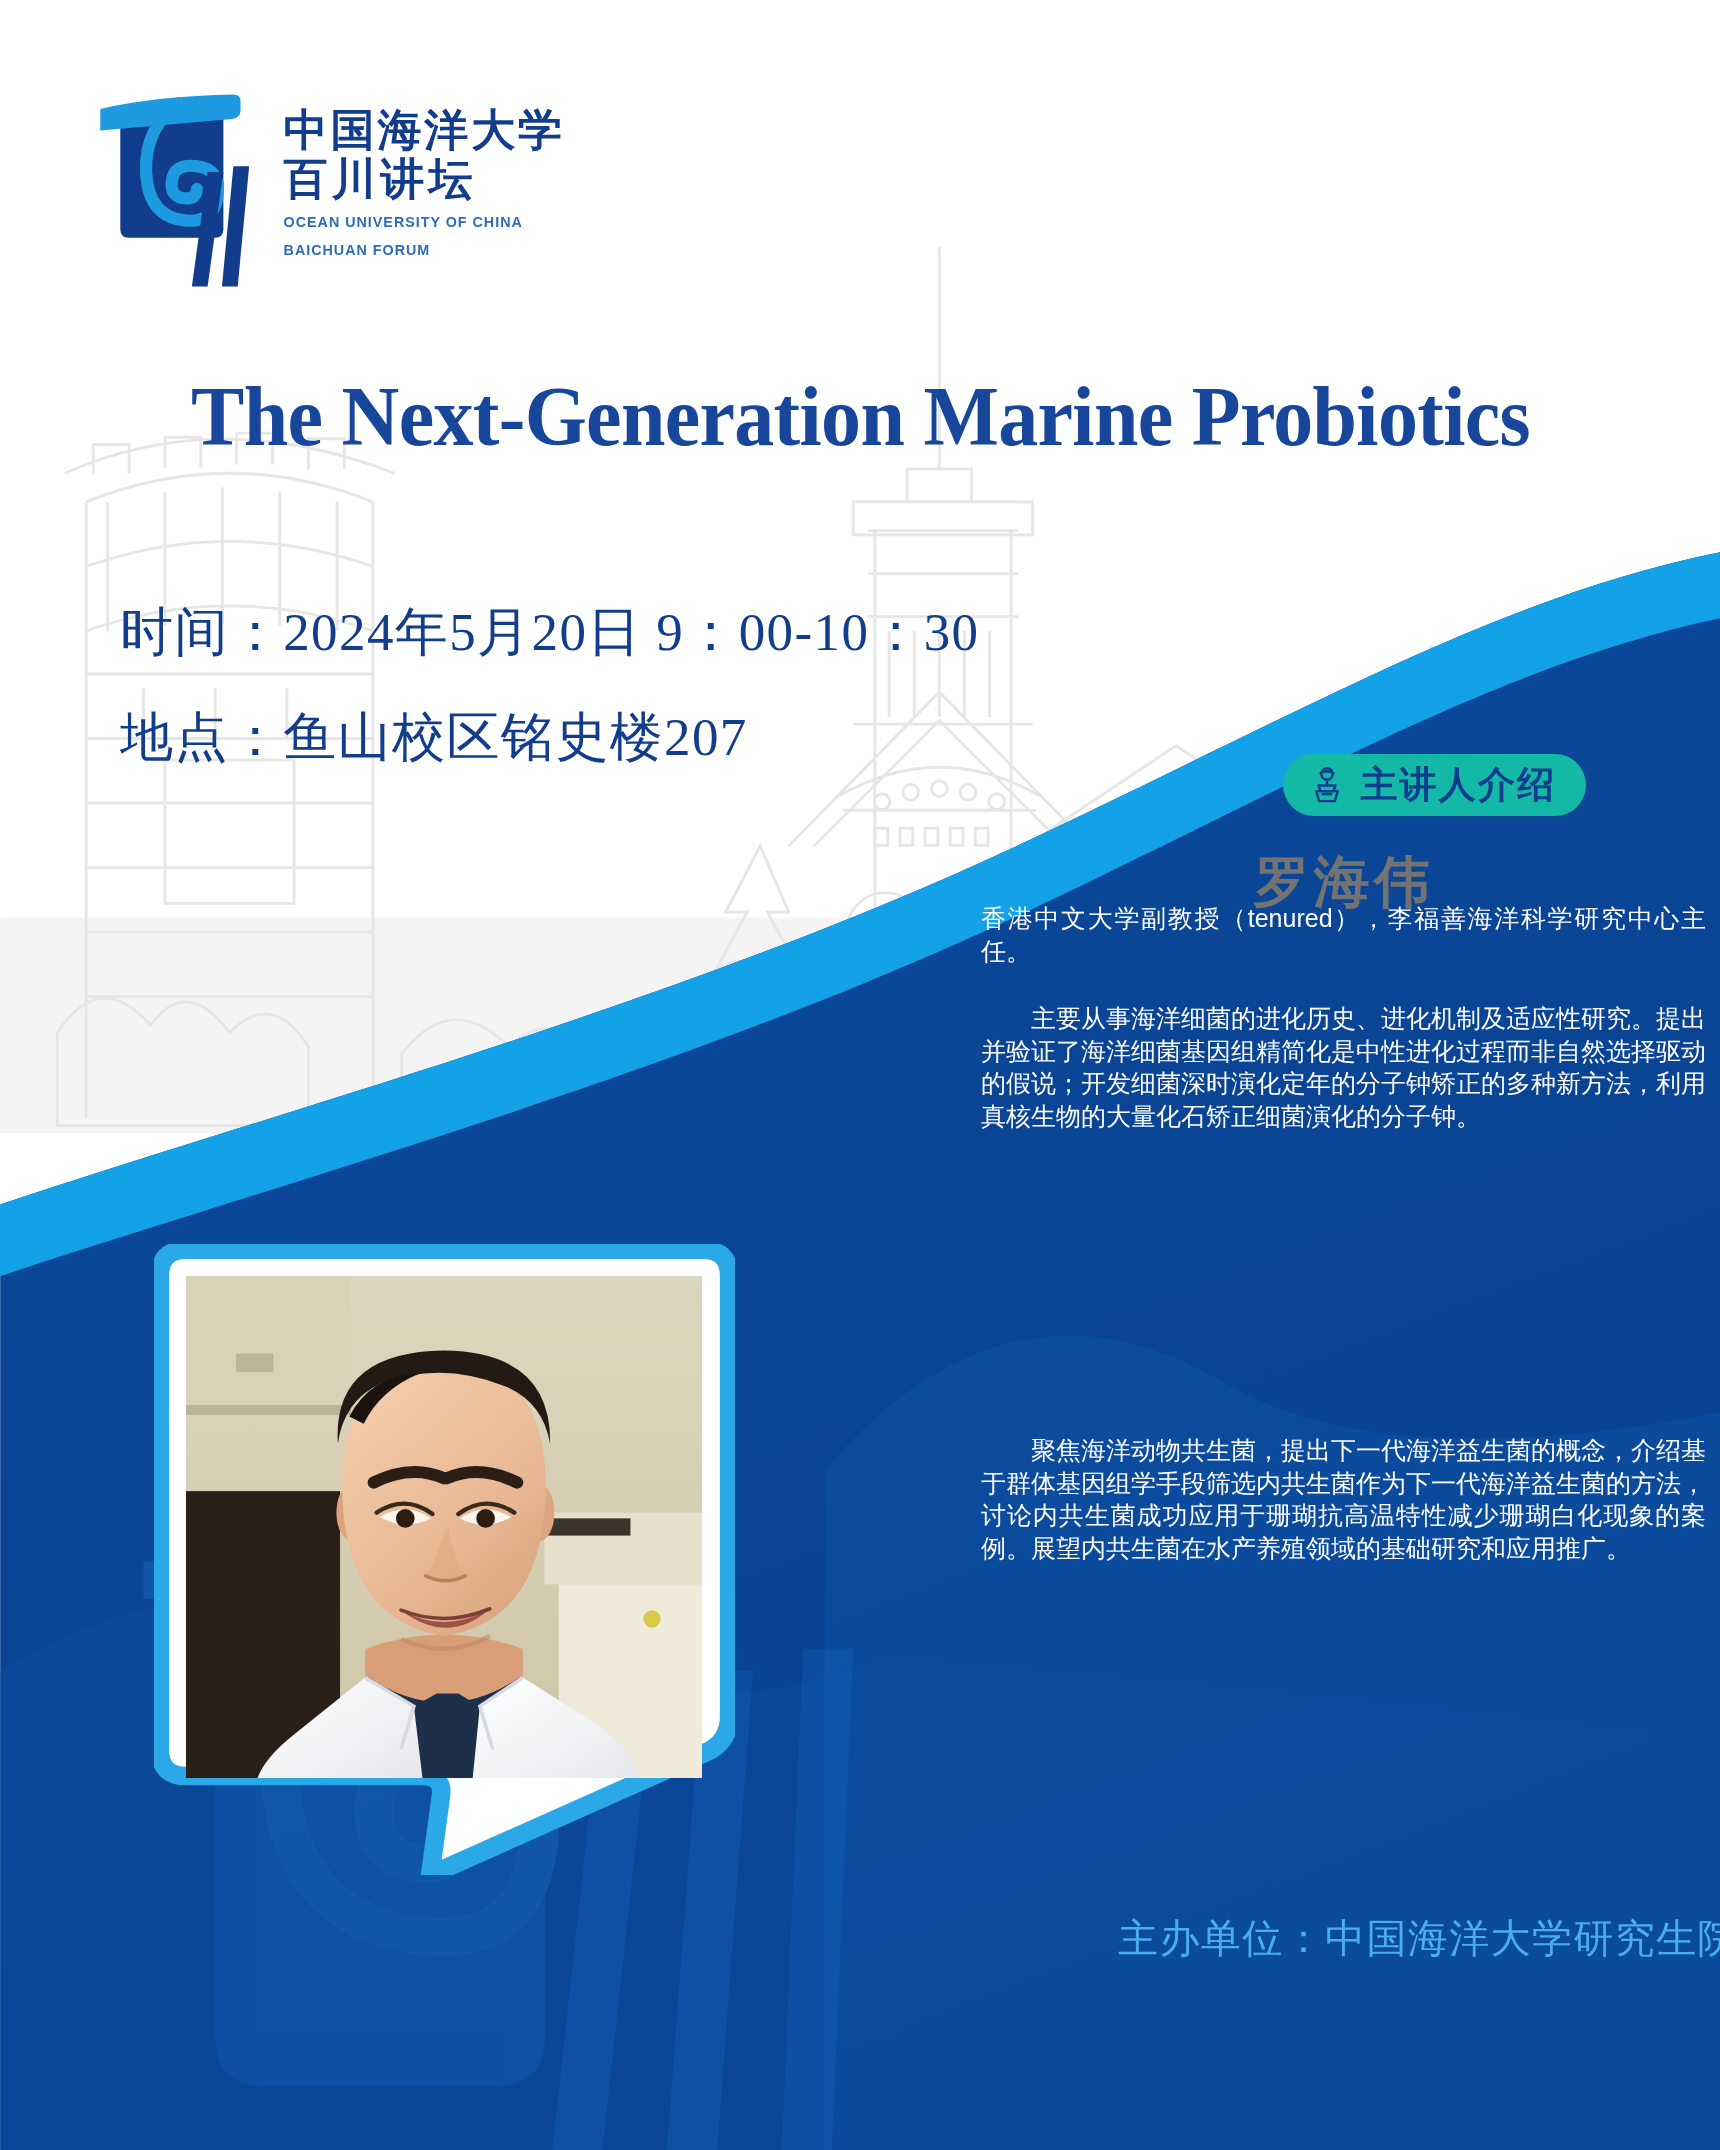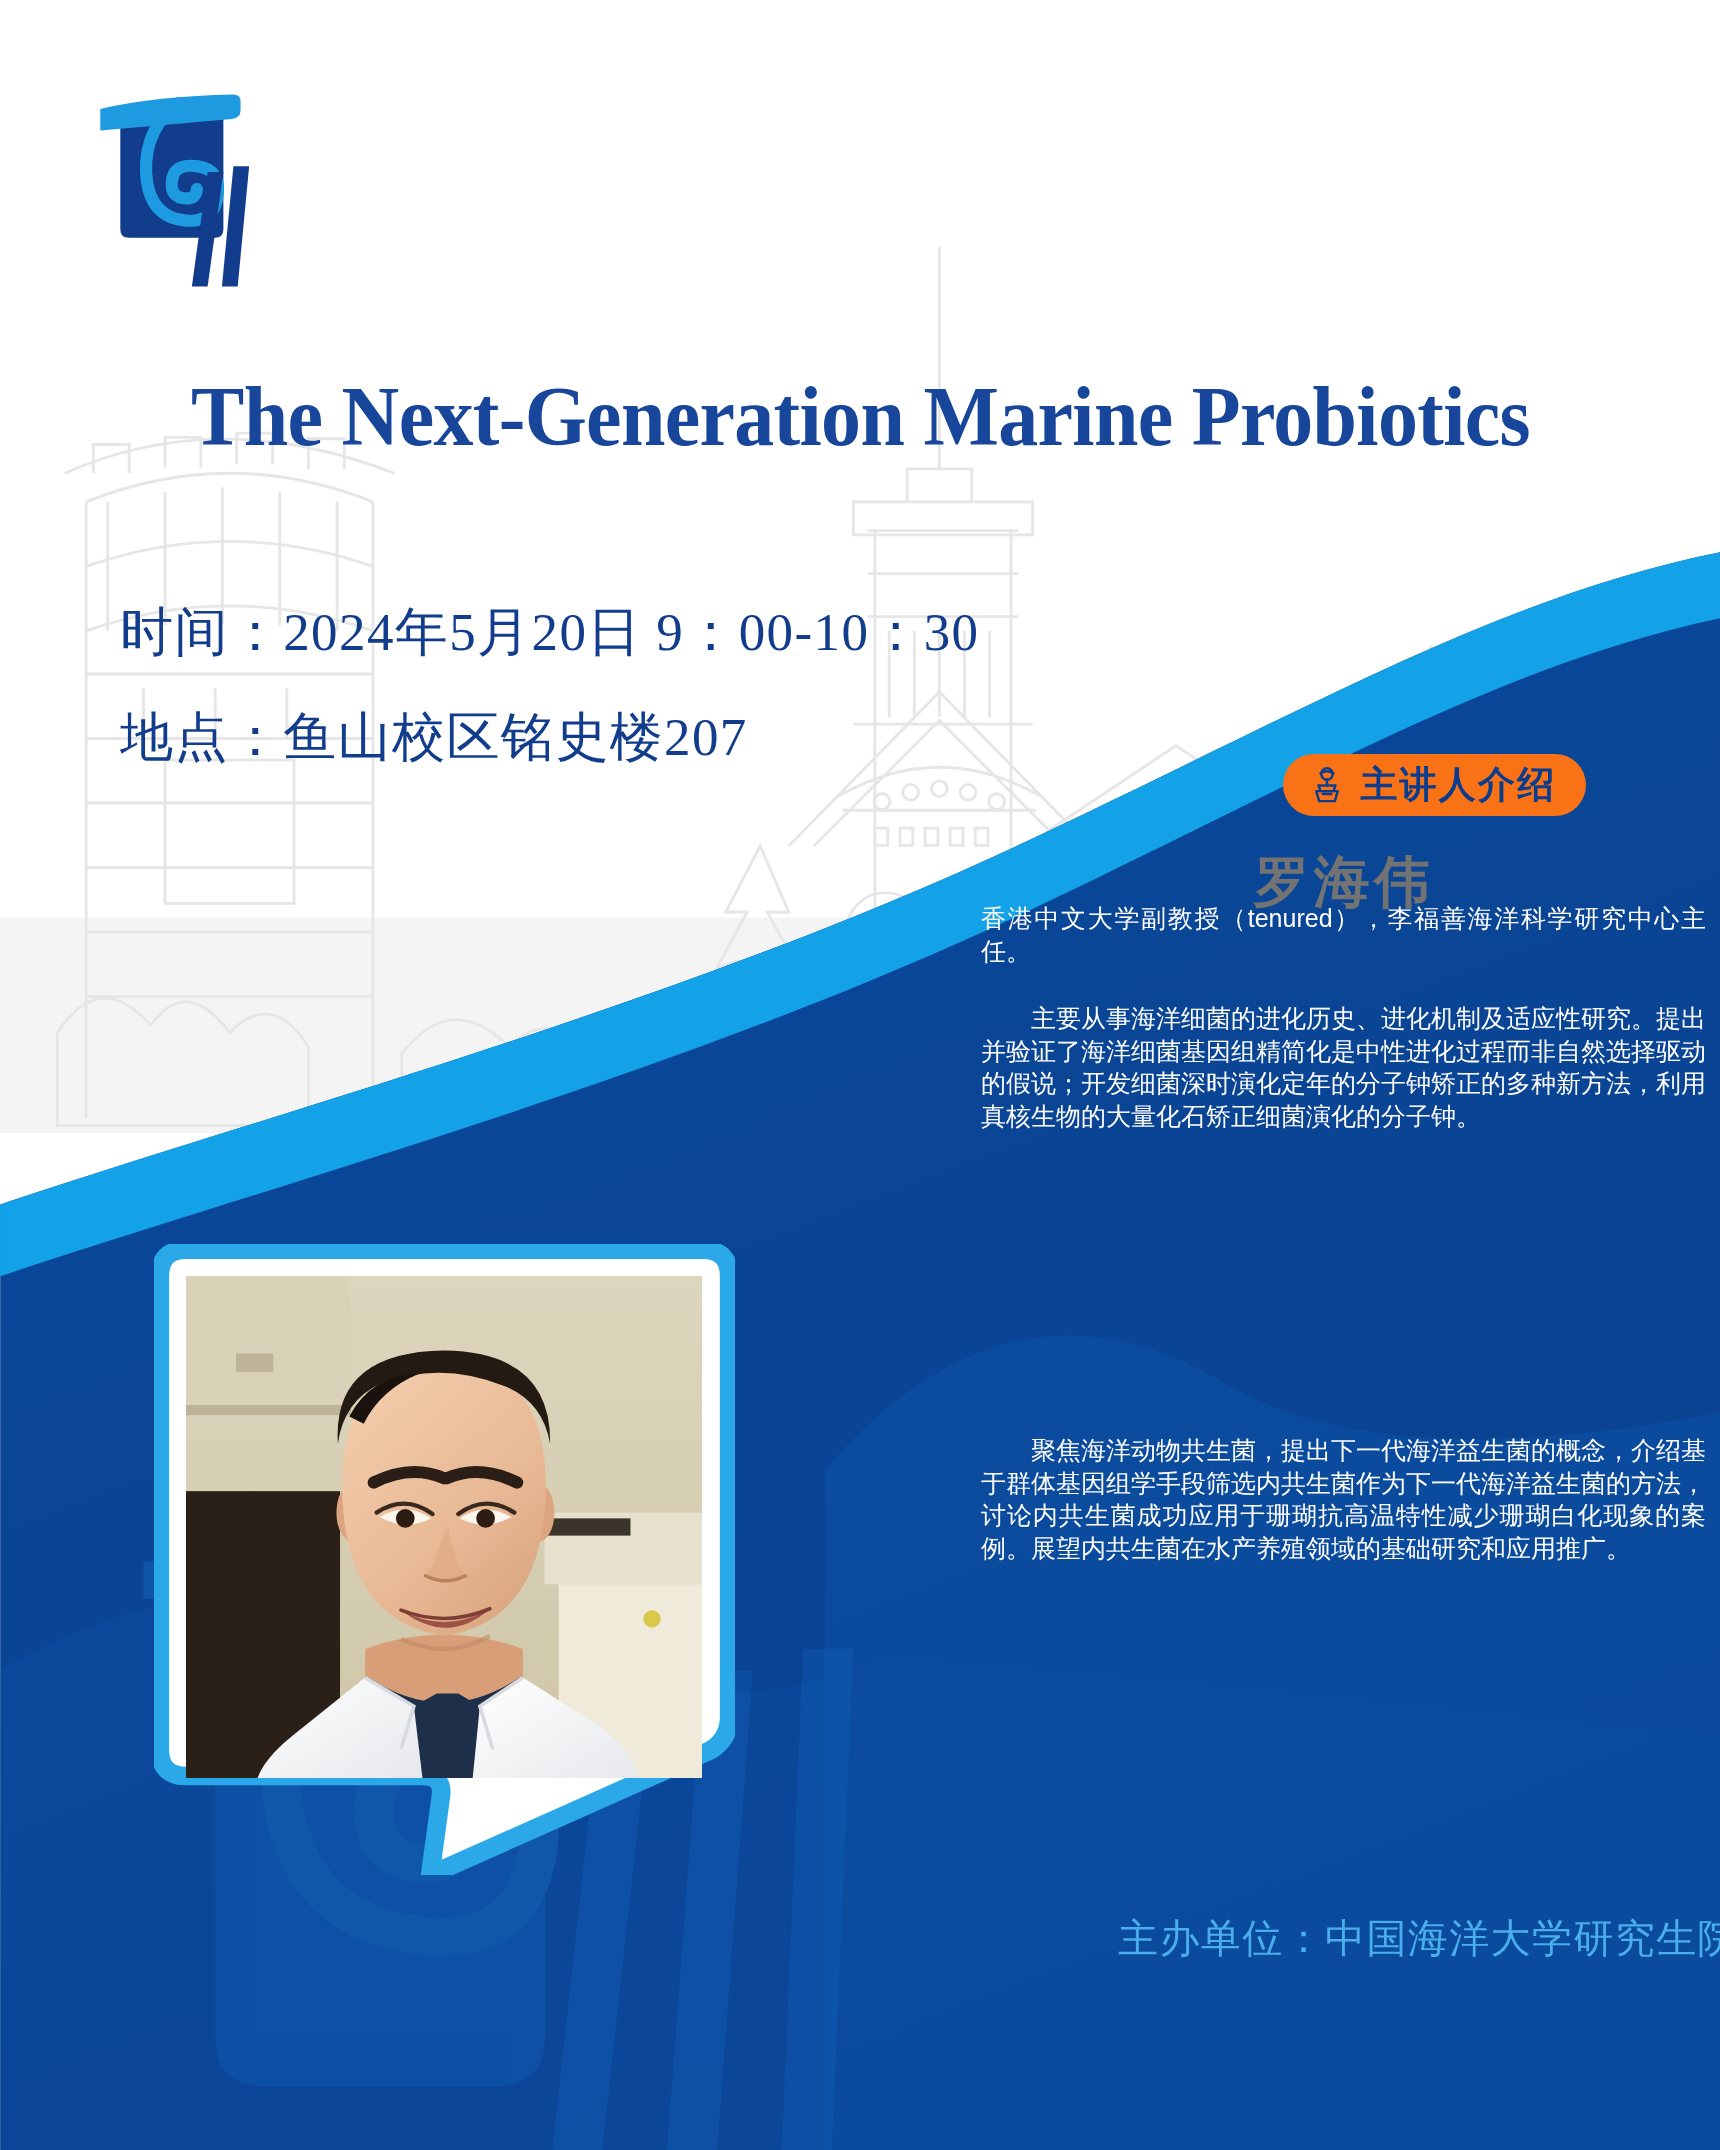--- a/index.html
+++ b/index.html
@@ -51,21 +51,21 @@
   .meta-line{
     font-family:"Liberation Serif","DejaVu Serif",serif;
     font-size:53px;color:#123C8C;line-height:1.0;white-space:nowrap;
     letter-spacing:1.4px;
   }
   .meta-line + .meta-line{margin-top:52px;}
 
   
   .badge{
     position:absolute;display:inline-flex;align-items:center;gap:13px;
-    background:#f97316;border-radius:34px;padding:10px 30px 11.5px 24.4px;
+    background:#14b8a6;border-radius:34px;padding:10px 30px 11.5px 24.4px;
   }
   .badge .badge-ico{width:40px;height:40px;display:block;flex:0 0 auto;}
   .badge .badge-label{
     font-size:37px;font-weight:bold;color:#0C3C8E;letter-spacing:2.2px;
     line-height:1;white-space:nowrap;
   }
   #badge-speaker{left:1283px;top:754px;}
   #badge-abstract{left:1330px;top:1323px;}
 
   
@@ -216,20 +216,26 @@
 
   <div class="logo-block">
     <svg class="logo-mark" viewBox="0 0 240 285">
       <path d="M38,30 L170,30 q12,0 12,12 L182,200 q0,12 -12,12 L50,212 q-12,0 -12,-12 Z" fill="#123C8C"></path>
       <path d="M10,32 Q90,14 196,12 q10,0 10,10 l0,12 q0,11 -12,12 L10,62 Z" fill="#1E9BE0"></path>
       <path d="M120,24 q-48,34 -46,96 q3,64 56,68 q40,3 44,-36 q5,-36 -30,-40 q-32,-4 -34,22 q-2,22 19,23 q15,1 16,-13" fill="none" stroke="#1E9BE0" stroke-width="17" stroke-linecap="round" stroke-linejoin="round"></path>
       <path d="M160,120 L182,120 L160,280 L138,280 Z" fill="#123C8C"></path>
       <path d="M196,112 L218,112 L202,280 L180,280 Z" fill="#123C8C"></path>
       <path d="M148,146 L168,146 L150,276 L128,276 Z" fill="#ffffff" opacity="0"></path>
     </svg>
+    <div class="logo-words">
+      <div class="logo-cn1">中国海洋大学</div>
+      <div class="logo-cn2">百川讲坛</div>
+      <div class="logo-en">OCEAN UNIVERSITY OF CHINA</div>
+      <div class="logo-en">BAICHUAN FORUM</div>
+    </div>
   </div>
 
   <div class="title">The Next-Generation Marine Probiotics</div>
 
   <div class="meta">
     <div class="meta-line">时间：2024年5月20日 9：00-10：30</div>
     <div class="meta-line">地点：鱼山校区铭史楼207</div>
   </div>
 
   <div class="badge" id="badge-speaker">

